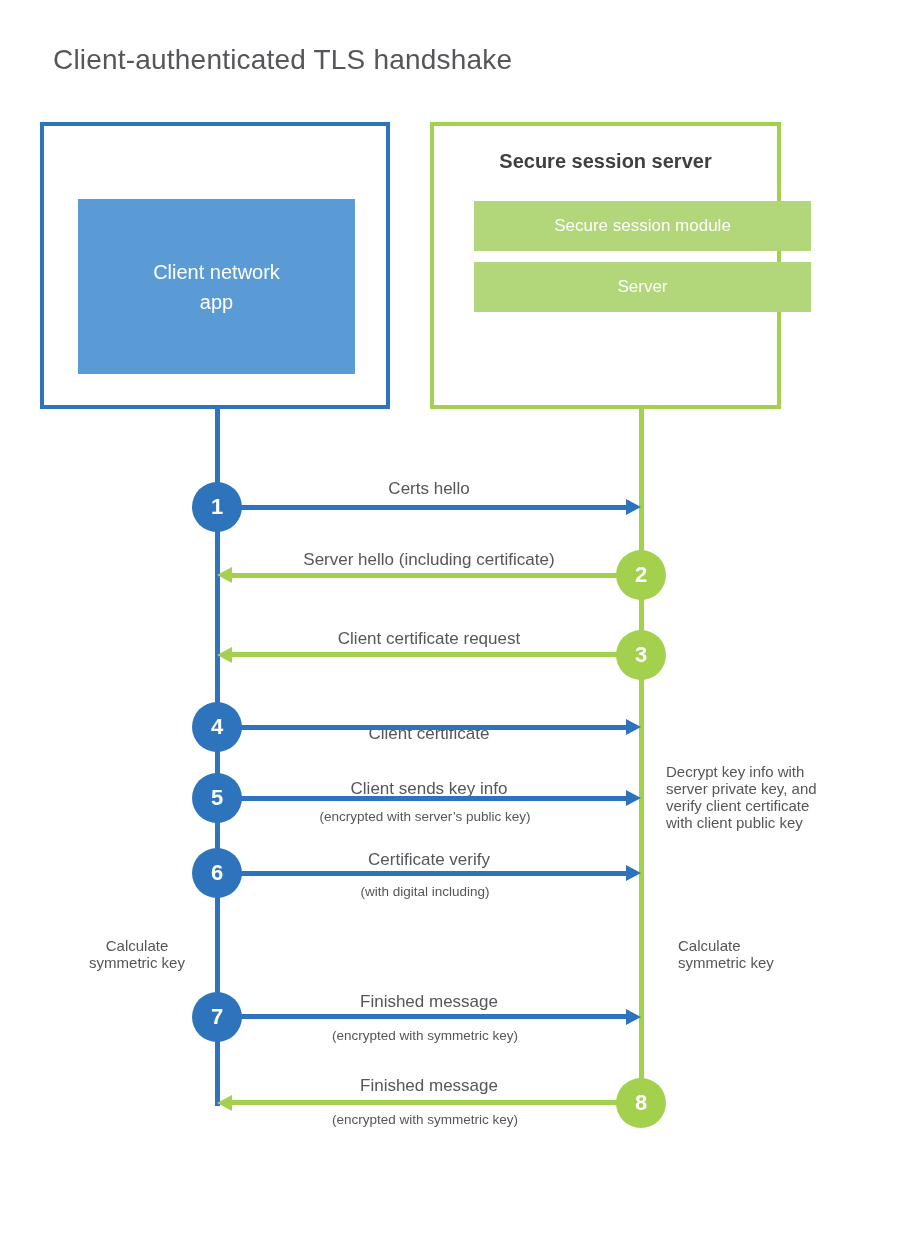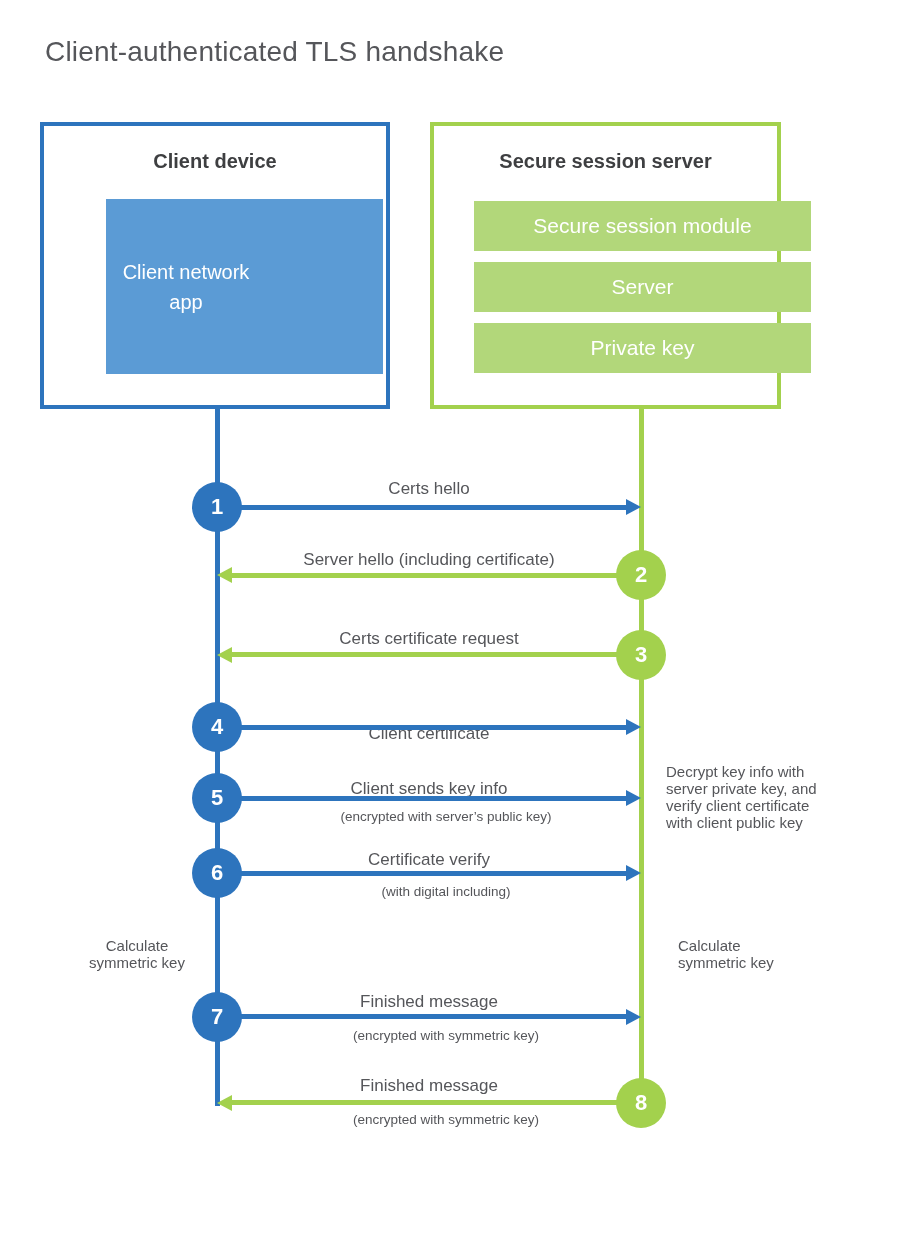--- a/index.html
+++ b/index.html
@@ -10,43 +10,43 @@
     --text-dark:#3e3f41;
     --text-gray:#55565a;
   }
   *{box-sizing:border-box;}
   html,body{margin:0;padding:0;background:#fff;}
   .canvas{
     position:relative;width:900px;height:1256px;background:#ffffff;overflow:hidden;
     font-family:"Liberation Sans","DejaVu Sans",sans-serif;
   }
   .page-title{
-    position:absolute;left:37px;top:28px;margin:8px;
+    position:absolute;left:37px;top:28px;margin:16px;
     font-size:28px;font-weight:300;color:var(--text-gray);letter-spacing:0.2px;
   }
   
   .actor-box{position:absolute;top:122px;height:287px;background:#fff;}
   .actor-box.client{left:40px;width:350px;border:4px solid var(--blue);}
   .actor-box.server{left:430px;width:351px;border:4px solid var(--green);}
   .actor-title{
     position:absolute;left:0;top:24px;width:100%;text-align:center;
     font-size:20px;font-weight:bold;color:var(--text-dark);
   }
   .client-module{
     position:absolute;left:34px;top:73px;width:277px;height:175px;
-    background:var(--blue-fill);display:flex;align-items:center;margin-left:28px;
+    background:var(--blue-fill);display:flex;align-items:center;justify-content:center;
   }
   .client-module span{
     display:inline-block;width:160px;text-align:center;
     color:#fff;font-size:20px;line-height:1.5;
   }
   .server-bar{
     position:absolute;left:40px;width:337px;height:50px;background:var(--green-fill);
     display:flex;align-items:center;justify-content:center;
-    color:#fff;font-size:21px;
+    color:#fff;font-size:17px;
   }
   
   .vline{position:absolute;width:5px;z-index:1;}
   .vline.blue{background:var(--blue);}
   .vline.green{background:var(--green);}
   
   .hline{position:absolute;height:5px;z-index:2;}
   .hline.blue{background:var(--blue);}
   .hline.green{background:var(--green);}
   .head{position:absolute;width:0;height:0;z-index:2;
@@ -60,66 +60,64 @@
     color:#fff;font-size:22px;font-weight:bold;
   }
   .circle.blue{background:var(--blue);}
   .circle.green{background:var(--green);}
   
   .msg-label{
     position:absolute;left:217px;width:424px;text-align:center;z-index:2;
     font-size:17px;color:var(--text-gray);
   }
   .msg-sub{
-    position:absolute;left:234px;width:424px;text-align:center;z-index:2;
+    position:absolute;left:213px;width:424px;text-align:center;z-index:2;
     font-size:13.5px;color:var(--text-gray);
   }
   
   .side-note{
     position:absolute;font-size:15px;line-height:17px;color:var(--text-gray);z-index:2;
   }
   .note-decrypt{left:666px;top:763px;width:158px;text-align:left;}
   .calc-left{left:77px;top:937px;width:120px;text-align:center;}
   .calc-right{left:678px;top:937px;width:120px;text-align:left;}
 </style>
 </head>
 <body>
 
 <div class="canvas">
 
   <h1 class="page-title">Client-authenticated TLS handshake</h1>
 
   <div class="actor-box client">
-    <div class="actor-title">Client device</div>
     <div class="client-module">
       <span>Client network app</span>
     </div>
   </div>
 
   <div class="actor-box server">
     <div class="actor-title">Secure session server</div>
     <div class="server-bar" style="top:75px">Secure session module</div>
     <div class="server-bar" style="top:136px">Server</div>
-    <div class="server-bar" style="top:197px">Private key</div>
   </div>
 
   <div class="vline blue" style="left:215px;top:409px;height:697px"></div>
   <div class="vline green" style="left:639px;top:409px;height:697px"></div>
 
   <div class="msg-label" style="top:479px">Certs hello</div>
   <div class="hline blue" style="left:217px;top:505px;width:411px"></div>
   <div class="head right" style="left:626px;top:499px"></div>
   <div class="circle blue" style="left:192px;top:482px">1</div>
 
   <div class="msg-label" style="top:550px">Server hello (including certificate)</div>
   <div class="hline green" style="left:230px;top:573px;width:411px"></div>
   <div class="head left" style="left:217px;top:567px"></div>
   <div class="circle green" style="left:616px;top:550px">2</div>
 
-  <div class="msg-label" style="top:629px">Certs certificate request</div>
+  <div class="msg-label" style="top:629px">Client certificate request</div>
   <div class="hline green" style="left:230px;top:652px;width:411px"></div>
   <div class="head left" style="left:217px;top:647px"></div>
   <div class="circle green" style="left:616px;top:630px">3</div>
 
   <div class="msg-label" style="top:724px">Client certificate</div>
   <div class="hline blue" style="left:217px;top:725px;width:411px"></div>
   <div class="head right" style="left:626px;top:719px"></div>
   <div class="circle blue" style="left:192px;top:702px">4</div>
 
   <div class="msg-label" style="top:779px">Client sends key info</div>

